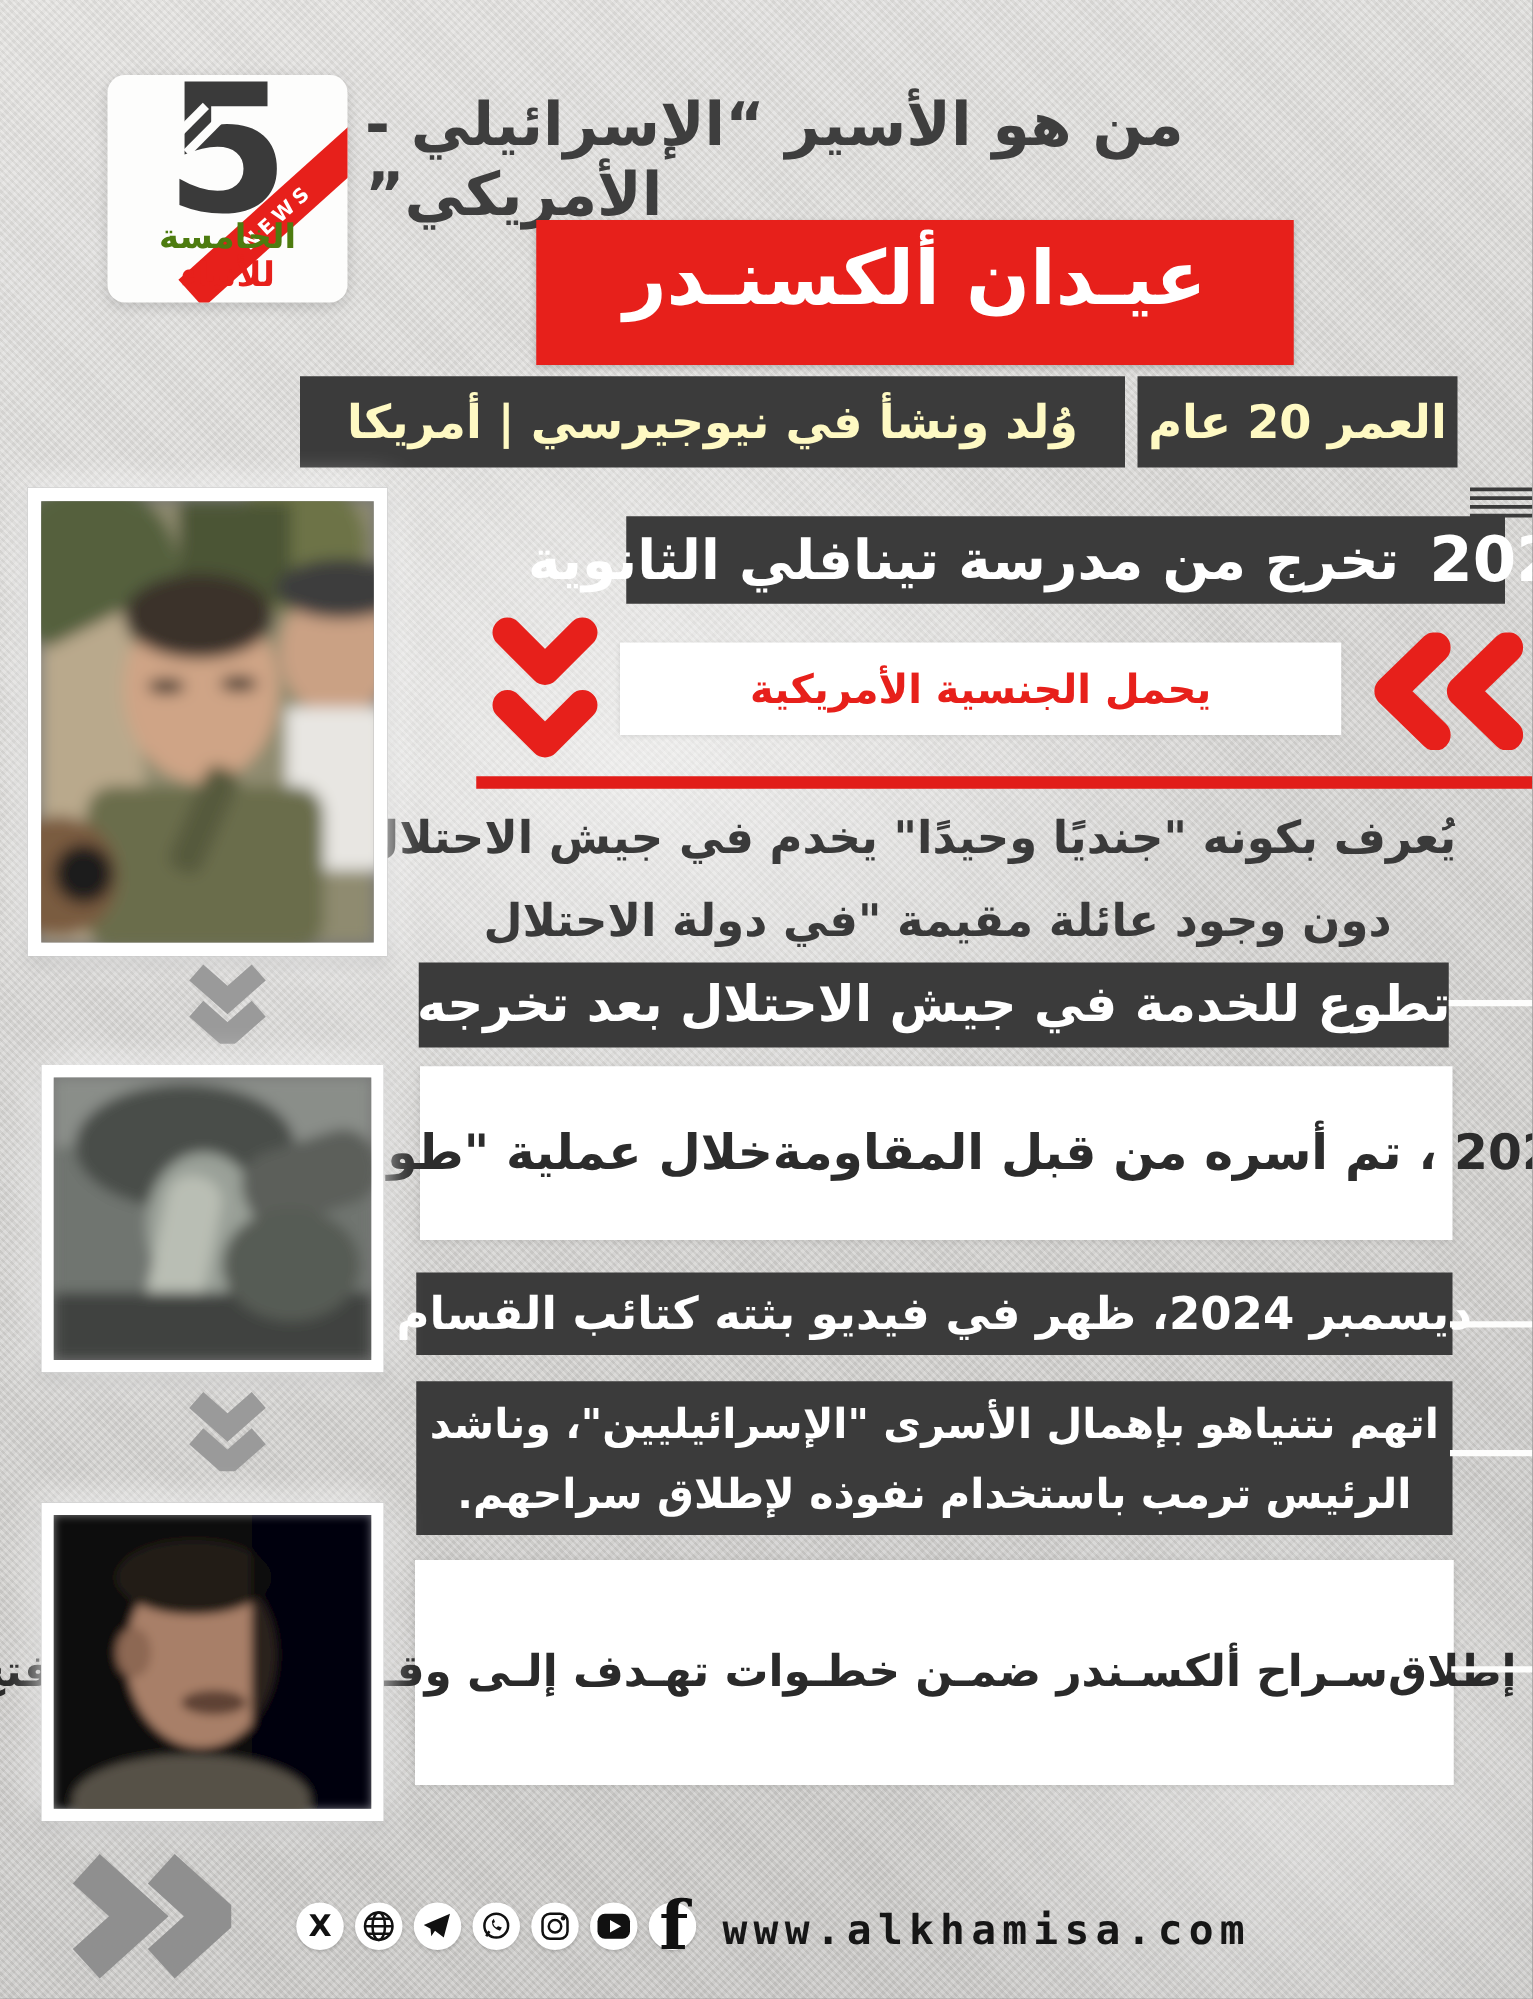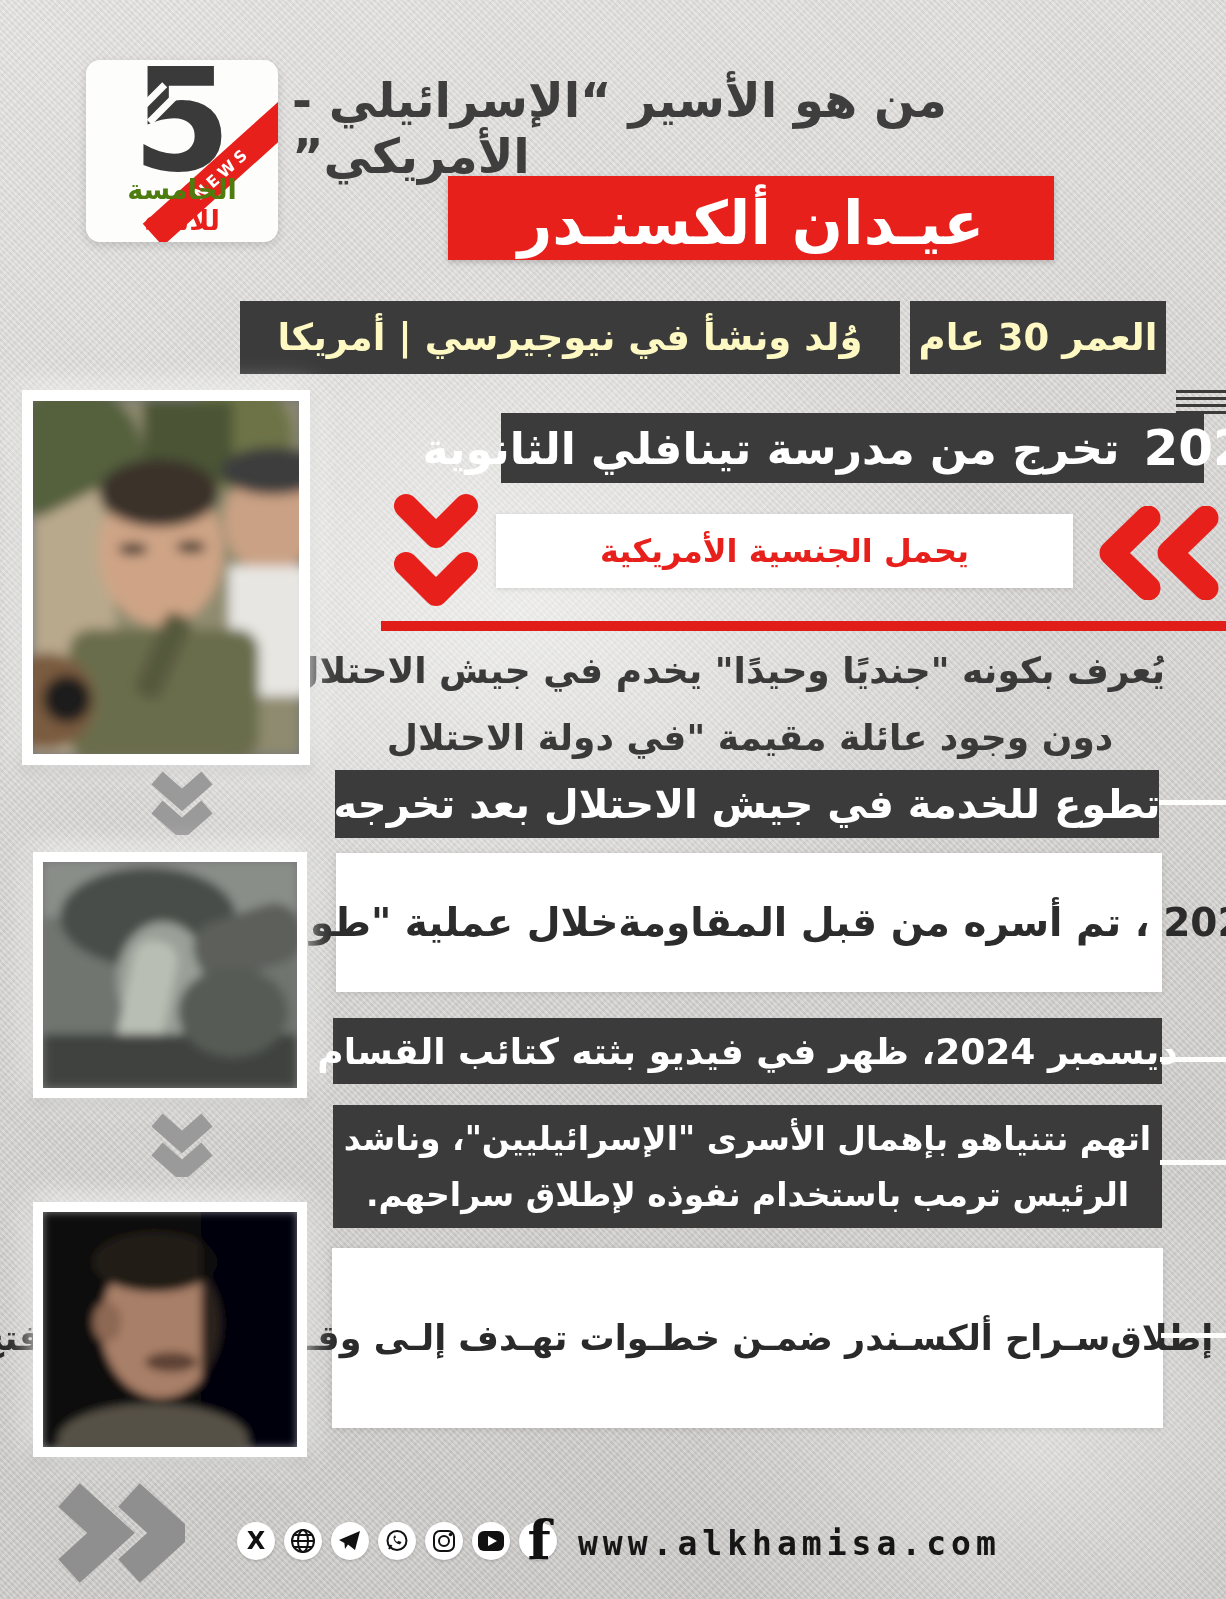--- a/index.html
+++ b/index.html
@@ -21,21 +21,21 @@
   .logo-slash{position:absolute;width:36px;height:7px;background:#fdfdfc;transform:rotate(-45deg);}
   .s1{left:48px;top:34px;} .s2{left:58px;top:46px;}
   .ribbon{position:absolute;right:-36px;top:98px;width:185px;height:30px;background:#e7201b;
     transform:rotate(-42deg);display:flex;align-items:center;justify-content:center;}
   .ribbon span{color:#fff;font-size:16px;font-weight:bold;letter-spacing:4px;}
   .tagline{position:absolute;bottom:6px;left:0;width:100%;text-align:center;font-size:27px;font-weight:bold;direction:rtl;}
   .tag-dark{color:#4d7c0f;} .tag-red{color:#e7201b;}
   
   .title{position:absolute;left:292px;top:72px;width:898px;margin:0;direction:rtl;text-align:left;
     font-size:48px;font-weight:bold;color:#3e3e3e;}
-  .name-banner{position:absolute;left:448px;top:176px;width:606px;height:84px;background:#e7201b;
+  .name-banner{position:absolute;left:429px;top:176px;width:606px;height:116px;background:#e7201b;
     color:#fff;font-size:60px;font-weight:bold;text-align:center;line-height:94px;direction:rtl;
     box-shadow:0 2px 6px rgba(0,0,0,.2);}
   
   .info-bar{position:absolute;left:240px;top:301px;width:926px;height:73px;display:flex;direction:rtl;gap:10px;}
   .info-seg{background:#3b3b3b;color:#fef9c3;font-size:37px;font-weight:bold;display:flex;
     align-items:center;justify-content:center;direction:rtl;white-space:nowrap;}
   .info-age{width:256px;} .info-origin{flex:1;}
   
   .stripes{position:absolute;left:1176px;top:390px;width:50px;}
   .stripes i{display:block;height:3px;margin-bottom:4px;background:#3b3b3b;}
@@ -104,21 +104,21 @@
     <div class="tagline" dir="rtl">
       <span class="tag-dark">الخامسة</span>
       <span class="tag-red">للأنباء</span>
     </div>
   </div>
 
   <h1 class="title" dir="rtl">من هو الأسير “الإسرائيلي - الأمريكي”</h1>
   <div class="name-banner">عيـدان ألكسنـدر</div>
 
   <div class="info-bar">
-    <div class="info-seg info-age">العمر 30 عام</div>
+    <div class="info-seg info-age">العمر 20 عام</div>
     <div class="info-seg info-origin">وُلد ونشأ في نيوجيرسي | أمريكا</div>
   </div>
 
   <div class="stripes">
       <i></i>
       <i></i>
       <i></i>
       <i></i>
     </div>
 

